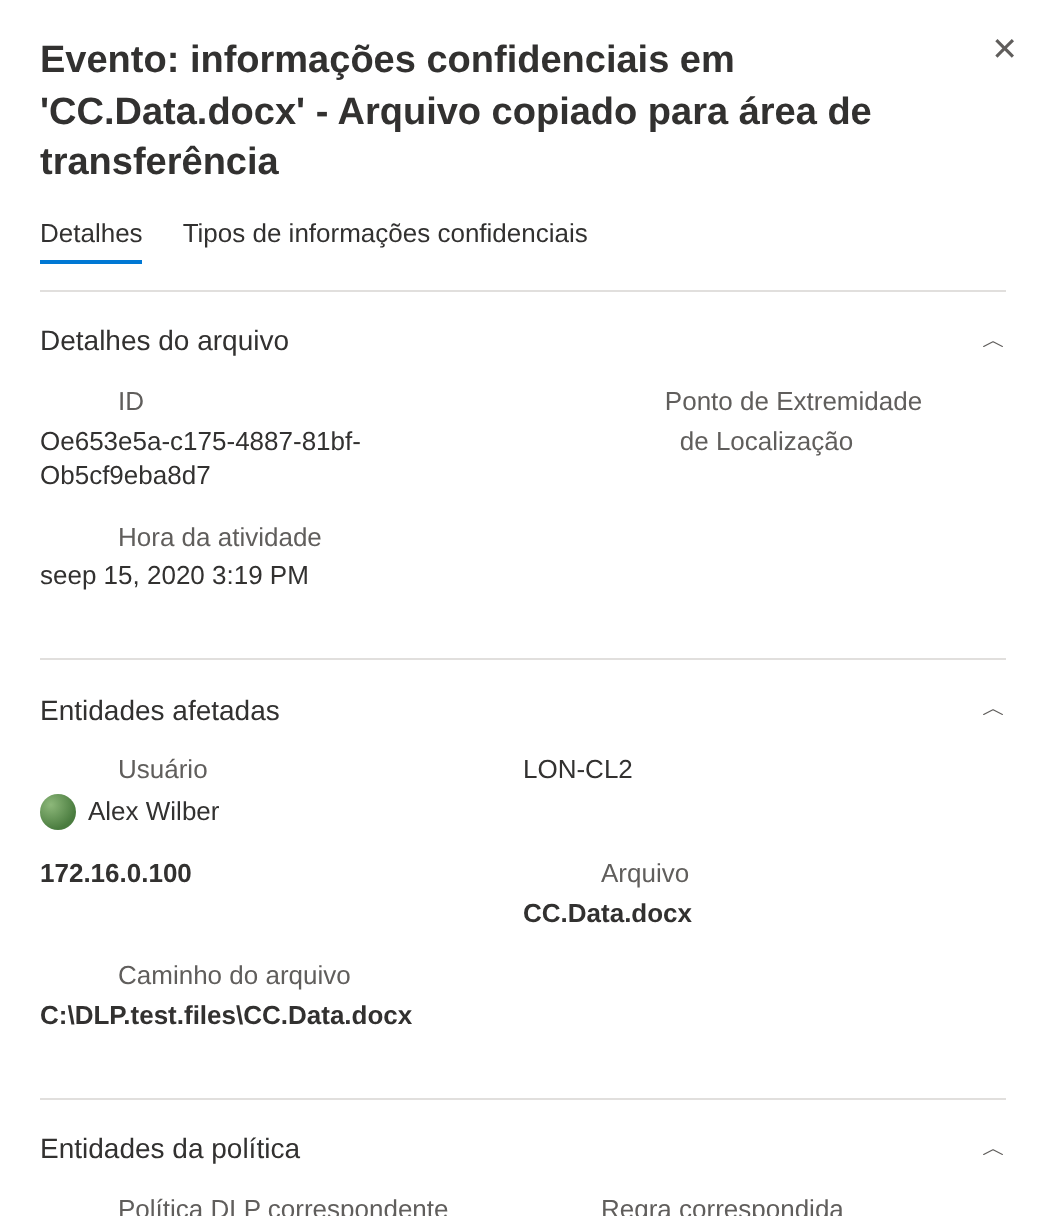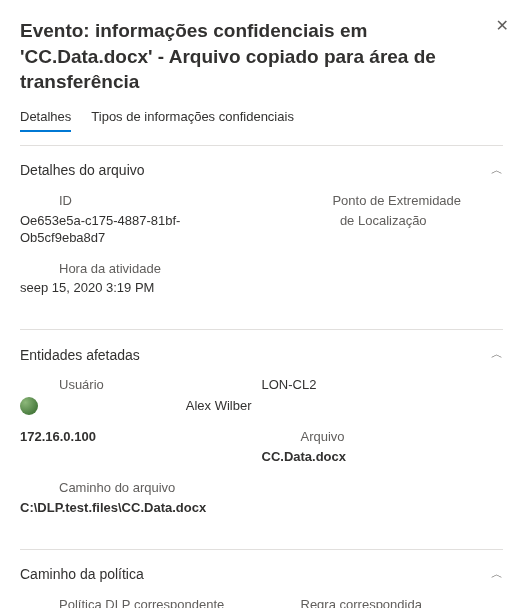--- a/index.html
+++ b/index.html
@@ -111,21 +111,20 @@
       line-height: 1.3;
       word-break: break-word;
     }
     .field-value.bold {
       font-weight: 600;
     }
     .user-row {
       display: flex;
       align-items: center;
       gap: 6px;
-      justify-content: space-between;
     }
     .avatar {
       width: 18px;
       height: 18px;
       border-radius: 50%;
       background: radial-gradient(circle at 30% 30%, #8db87a, #4a7c3f 70%);
       flex-shrink: 0;
     }
     .special-right {
       text-align: center;
@@ -202,21 +201,21 @@
       <div class="field-label">Caminho do arquivo</div>
       <div class="field-value bold">C:\DLP.test.files\CC.Data.docx</div>
     </div>
   </div>
 </div>
 
 <hr class="divider">
 
 <div class="section">
   <div class="section-header">
-    <span class="section-title">Caminho da política</span>
+    <span class="section-title">Entidades da política</span>
     <span class="chevron">︿</span>
   </div>
   <div class="field-grid">
     <div class="field">
       <div class="field-label">Política DLP correspondente</div>
 
     </div>
     <div class="field">
       <div class="field-label">Regra correspondida</div>
 

